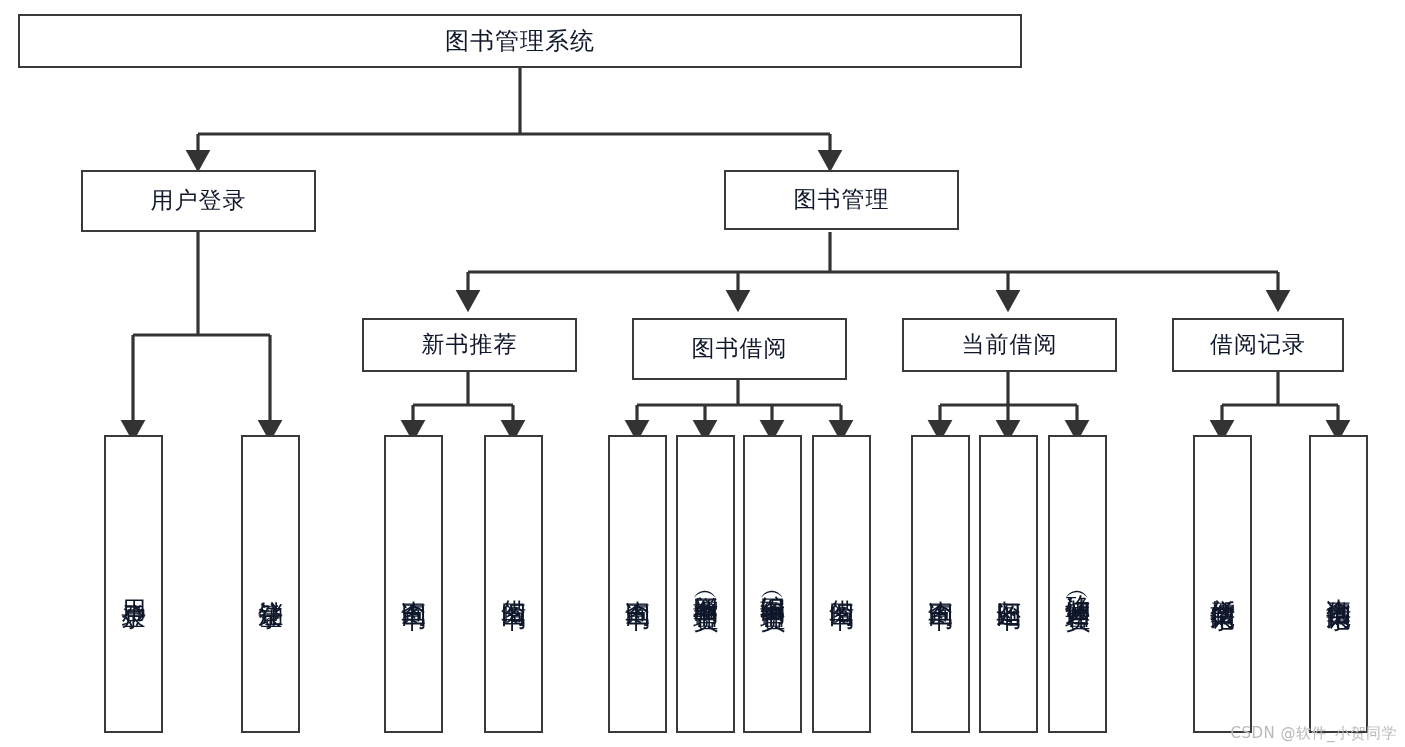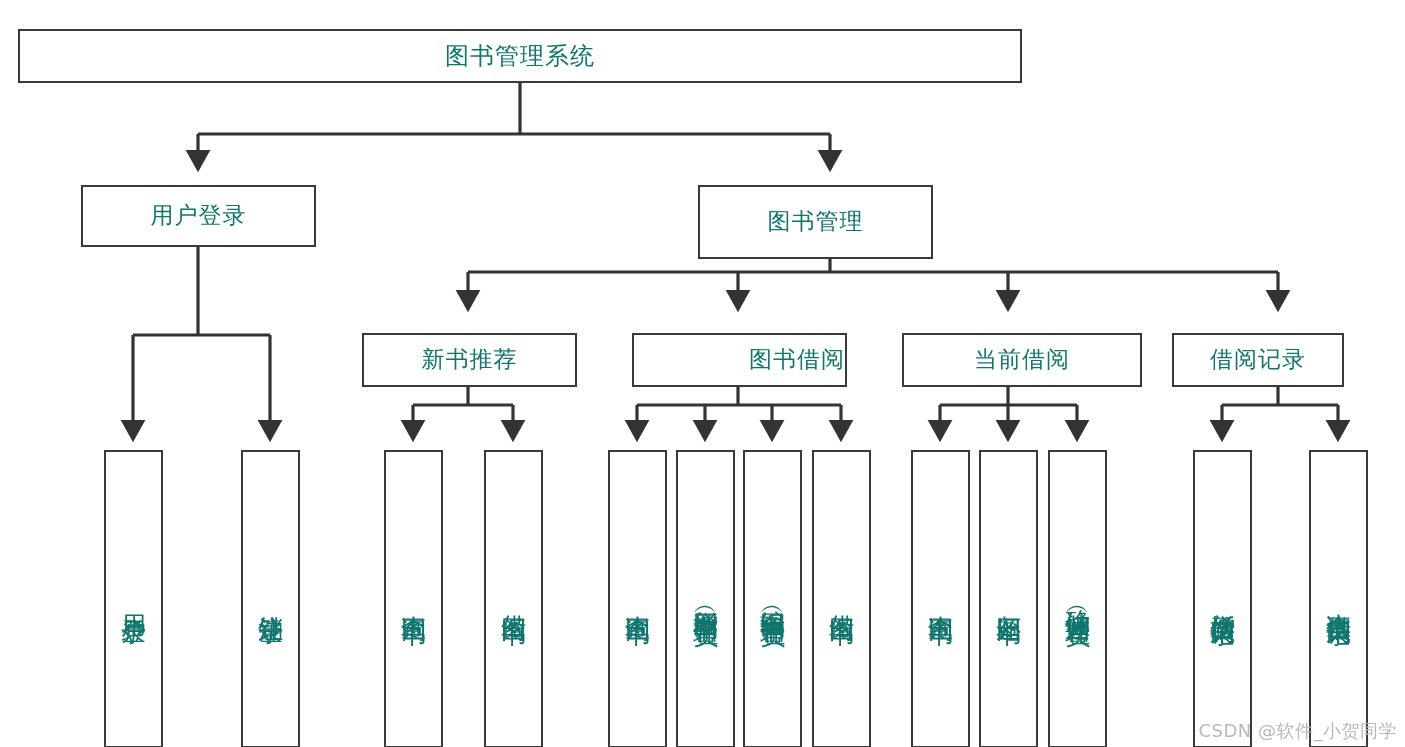--- a/index.html
+++ b/index.html
@@ -27,23 +27,22 @@
     pointer-events: none;
   }
   .node {
     position: absolute;
     box-sizing: border-box;
     background: #ffffff;
     border: 2px solid #3a3a3a;
     display: flex;
     align-items: center;
     justify-content: center;
-    color: #0f766e;
+    color: #0f172a;
     z-index: 2;
-    margin-top: 15px;
   }
   .node-h {
     font-size: 23px;
     letter-spacing: 1px;
     line-height: 1.1;
     white-space: nowrap;
   }
   .node-root {
     font-size: 24px;
   }
@@ -60,21 +59,21 @@
   }
   .node-v .vlabel {
     writing-mode: vertical-rl;
     text-orientation: upright;
     display: block;
   }
   .watermark {
     position: absolute;
     right: 8px;
     bottom: 4px;
-    font-size: 18px;
+    font-size: 15px;
     color: #b9b9b9;
     letter-spacing: 0.5px;
     z-index: 5;
     white-space: nowrap;
   }
 </style>
 </head>
 <body>
 
 <div id="diagram-root">
@@ -129,31 +128,31 @@
     </g>
   </svg>
 
   <div class="node node-h node-root" style="left:18px; top:14px; width:1004px; height:54px;">
     <span>图书管理系统</span>
   </div>
 
   <div class="node node-h" style="left:81px; top:170px; width:235px; height:62px;">
     <span>用户登录</span>
   </div>
-  <div class="node node-h" style="left:698px; top:170px; width:235px; height:74px;">
+  <div class="node node-h" style="left:724px; top:170px; width:235px; height:60px;">
     <span>图书管理</span>
   </div>
 
   <div class="node node-h" style="left:362px; top:318px; width:215px; height:54px;align-items:center;">
     <span>新书推荐</span>
   </div>
-  <div class="node node-h" style="left:632px; top:318px; width:215px; height:54px;justify-content:flex-end;">
+  <div class="node node-h" style="left:632px; top:318px; width:215px; height:62px;">
     <span>图书借阅</span>
   </div>
-  <div class="node node-h" style="left:902px; top:318px; width:240px; height:54px;">
+  <div class="node node-h" style="left:902px; top:318px; width:215px; height:54px;">
     <span>当前借阅</span>
   </div>
   <div class="node node-h" style="left:1172px; top:318px; width:172px; height:54px;">
     <span>借阅记录</span>
   </div>
 
   <div class="node node-v" style="left:104px; top:435px; width:59px; height:298px;">
     <span class="vlabel">用户登录</span>
   </div>
   <div class="node node-v" style="left:241px; top:435px; width:59px; height:298px;">

